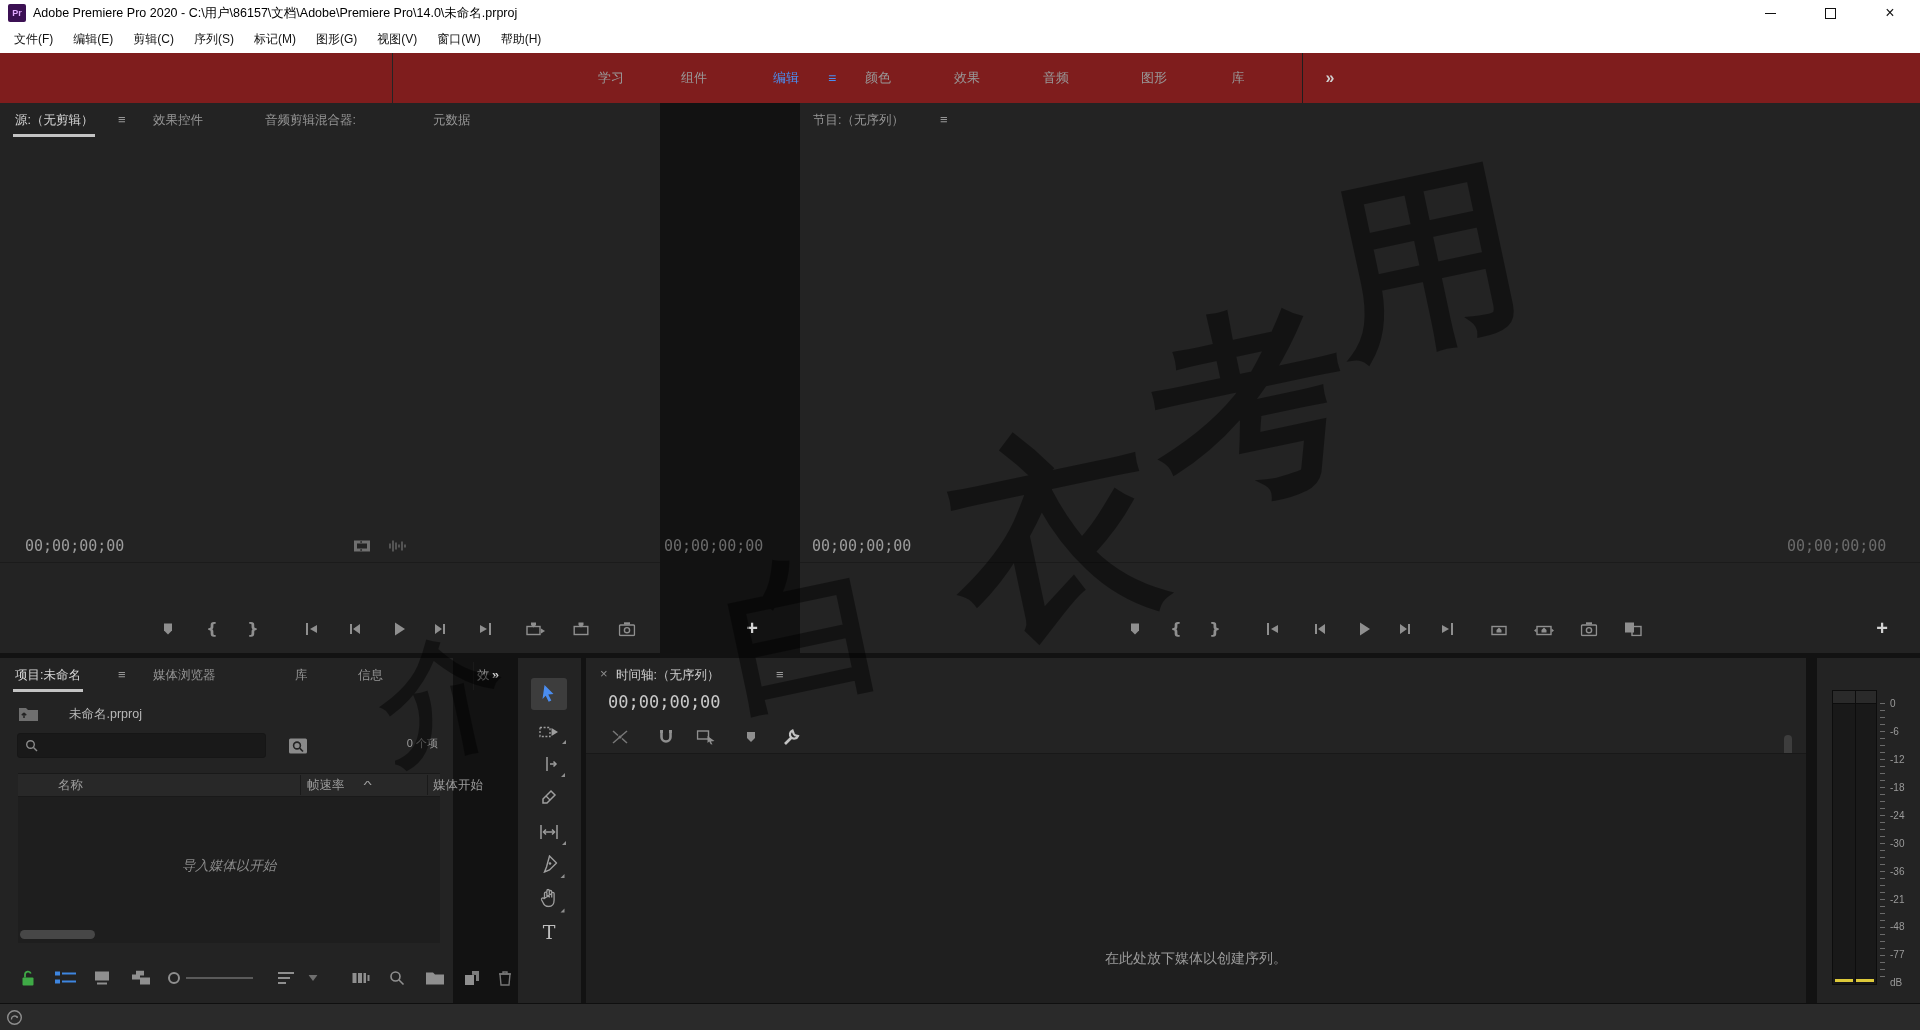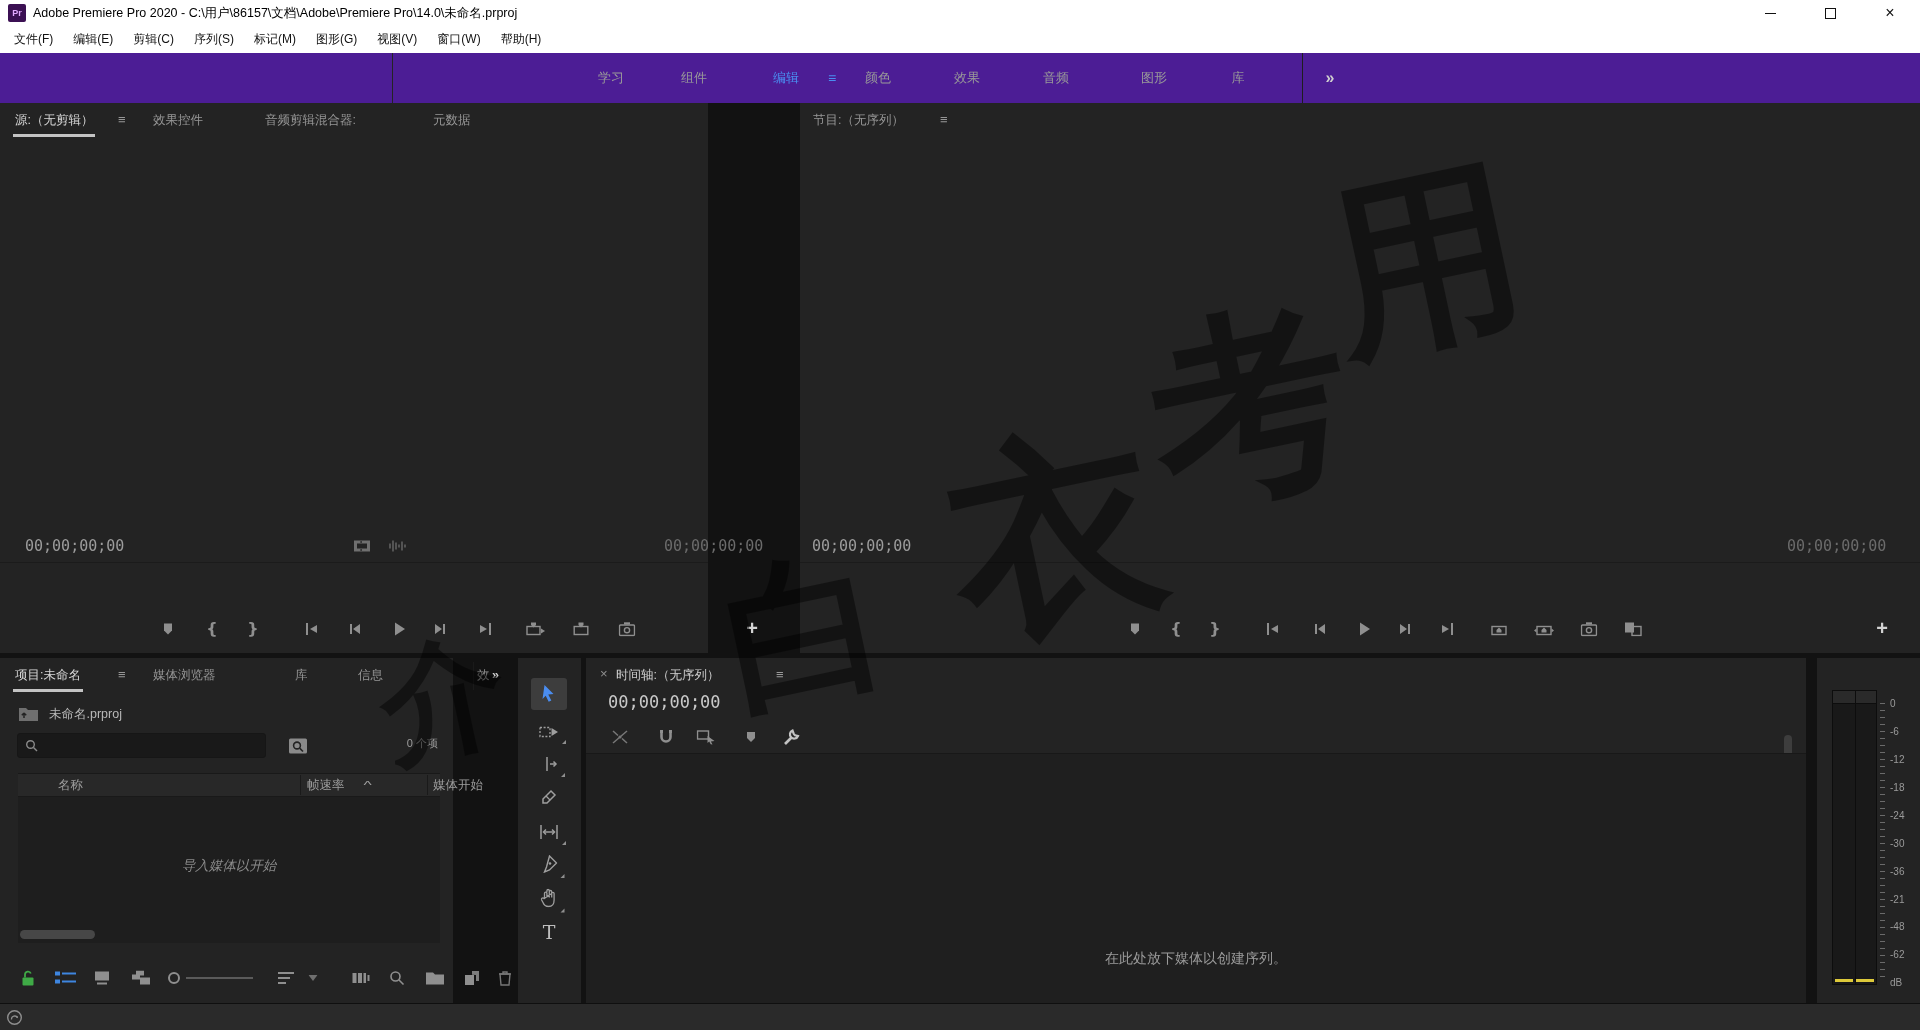--- a/index.html
+++ b/index.html
@@ -11,50 +11,50 @@
             font-size:9px;font-weight:bold;display:flex;align-items:center;justify-content:center;border-radius:2px;}
   .title-text{position:absolute;left:33px;top:0;height:26px;line-height:26px;font-size:12.5px;color:#000;text-align:center;}
   .win-btn{position:absolute;top:0;width:60px;height:26px;display:flex;align-items:center;justify-content:center;color:#111;}
   .win-min{left:1740px}.win-max{left:1800px}.win-close{left:1860px;font-size:16px;}
   .glyph-min{display:block;width:11px;height:1px;background:#111;}
   .glyph-max{display:block;width:9px;height:9px;border:1px solid #111;}
   
   .menubar{position:absolute;left:0;top:26px;width:1920px;height:27px;background:#ffffff;display:flex;align-items:center;padding-left:4px;box-sizing:border-box;}
   .menu-item{padding:0 10px;font-size:12px;color:#111;line-height:27px;}
   
-  .wsbar{position:absolute;left:0;top:53px;width:1920px;height:50px;background:#4c1d95;}
+  .wsbar{position:absolute;left:0;top:53px;width:1920px;height:50px;background:#7f1d1d;}
   .ws-handle{position:absolute;left:6px;top:61px;width:4px;height:30px;
              background:repeating-linear-gradient(to bottom,#5a5a5a 0 2px,transparent 2px 5px);}
   .home-btn{position:absolute;left:16px;top:60px;width:40px;height:36px;display:flex;align-items:center;justify-content:center;}
   .ws-tab{position:absolute;top:0;height:50px;line-height:50px;font-size:13px;color:#999999;transform:translateX(-50%);white-space:nowrap;}
   .ws-tab.active{color:#4a8df0;text-align:center;}
   .ws-menu{position:absolute;left:832px;top:0;height:50px;line-height:50px;color:#4a8df0;font-size:14px;transform:translateX(-50%);}
   .ws-sep{position:absolute;left:1302px;top:53px;width:1px;height:50px;background:#1e1e1e;}
   .ws-sep2{position:absolute;left:392px;top:53px;width:1px;height:50px;background:#242424;}
   .ws-overflow{position:absolute;left:1330px;top:0;height:50px;line-height:50px;font-size:16px;font-weight:bold;color:#cfcfcf;transform:translateX(-50%);}
   
   .panel{position:absolute;background:#232323;}
-  .src-panel{left:0;top:103px;width:660px;height:550px;padding-left:48px;}
+  .src-panel{left:0;top:103px;width:660px;height:550px;}
   .prg-panel{left:800px;top:103px;width:1120px;height:550px;}
   .prj-panel{left:0;top:658px;width:453px;height:345px;}
   .tools-panel{left:518px;top:658px;width:63px;height:345px;}
   .tl-panel{left:586px;top:658px;width:1220px;height:345px;}
   .mtr-panel{left:1817px;top:658px;width:103px;height:345px;}
   .ptab{position:absolute;top:0;height:36px;line-height:34px;font-size:12.5px;color:#969696;white-space:nowrap;}
   .ptab.active{color:#d8d8d8;}
   .ptab .ul{position:absolute;left:-2px;right:-2px;bottom:2px;height:3px;background:#c3c3c3;}
   .pmenu{position:absolute;top:0;height:36px;line-height:34px;font-size:13px;color:#969696;}
   .tc{font-family:"DejaVu Sans Mono",monospace;font-size:15px;color:#9c9c9c;position:absolute;}
   .tc.dim{color:#6b6b6b;}
   .hairline{position:absolute;left:0;right:0;height:1px;background:#1b1b1b;}
   .ticon{position:absolute;transform:translate(-50%,-50%);display:flex;align-items:center;justify-content:center;color:#8f8f8f;}
   .ticon.text{font-size:16px;font-weight:bold;font-family:"DejaVu Sans",sans-serif;}
   .plus-btn{font-size:20px;font-weight:bold;color:#d2d2d2;}
   
-  .root-row{position:absolute;left:18px;top:46px;height:20px;display:flex;align-items:center;gap:10px;}
+  .root-row{position:absolute;left:18px;top:46px;height:20px;display:flex;align-items:center;gap:30px;}
   .root-label{font-size:12.5px;color:#b8b8b8;}
   .search-box{position:absolute;left:17px;top:75px;width:249px;height:25px;background:#191919;border:1px solid #161616;border-radius:3px;box-sizing:border-box;display:flex;align-items:center;padding-left:7px;gap:6px;}
   .search-box input{background:transparent;border:none;outline:none;color:#cccccc;font-size:12px;width:200px;font-family:"Liberation Sans",sans-serif;}
   .count-label{position:absolute;right:15px;top:78px;font-size:11px;color:#9e9e9e;}
   .grid-head{position:absolute;left:18px;right:13px;top:115px;height:24px;background:#282828;border-top:1px solid #191919;border-bottom:1px solid #191919;box-sizing:border-box;}
   .grid-head .col{position:absolute;top:0;height:22px;line-height:22px;font-size:12.5px;color:#9e9e9e;white-space:nowrap;}
   .col-div{position:absolute;top:1px;bottom:1px;width:1px;background:#1a1a1a;}
   .empty-bin{position:absolute;left:18px;right:13px;top:139px;height:146px;background:#1e1e1e;font-style:italic;}
   .empty-msg{position:absolute;left:0;right:0;top:60px;text-align:center;font-size:13.5px;color:#8a8a8a;}
   .hscroll{position:absolute;left:20px;top:272px;width:75px;height:9px;background:#474747;border-radius:5px;}
@@ -558,21 +558,21 @@
     <div class="meter-ticks"></div>
     <span class="mlabel" style="top:45px">0</span>
     <span class="mlabel" style="top:73px">-6</span>
     <span class="mlabel" style="top:101px">-12</span>
     <span class="mlabel" style="top:129px">-18</span>
     <span class="mlabel" style="top:157px">-24</span>
     <span class="mlabel" style="top:185px">-30</span>
     <span class="mlabel" style="top:213px">-36</span>
     <span class="mlabel" style="top:241px">-21</span>
     <span class="mlabel" style="top:268px">-48</span>
-    <span class="mlabel" style="top:296px">-62</span>
+    <span class="mlabel" style="top:296px">-77</span>
     <span class="mlabel" style="top:324px">dB</span>
   </div>
 
   <div class="statusbar">
     <span style="position:absolute;left:6px;top:5px">
       <svg width="17" height="17" viewBox="0 0 17 17">
           <circle cx="8.5" cy="8.5" r="6.8" fill="none" stroke="#8f8f8f" stroke-width="1.4"></circle>
           <path d="M5.5 10.5a3.2 3.2 0 016-1.8" fill="none" stroke="#8f8f8f" stroke-width="1.3"></path>
           <path d="M11.9 6.9l-.2 2.3-2-1.1z" fill="#8f8f8f"></path>
         </svg>

